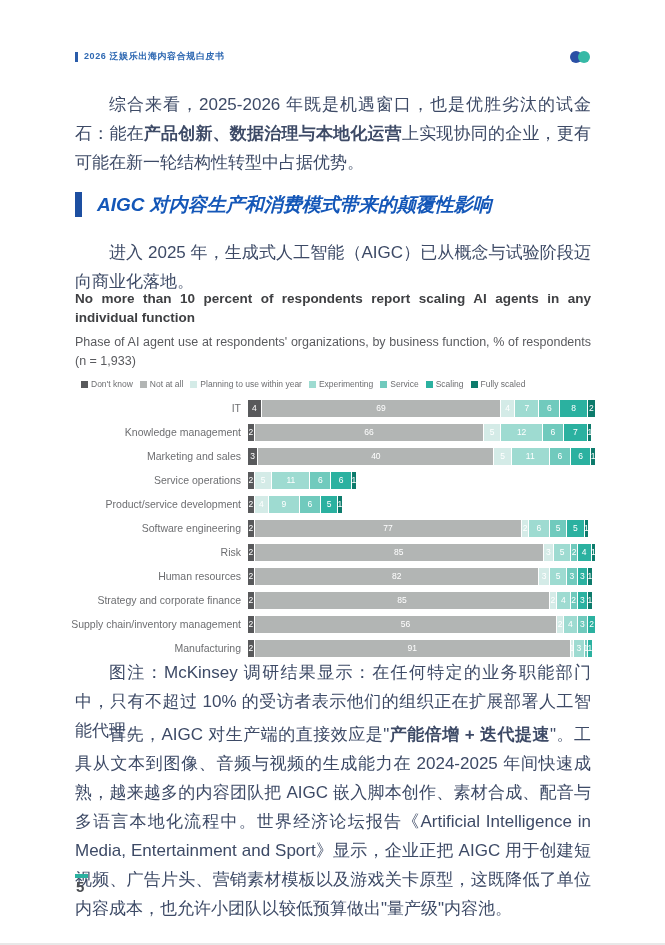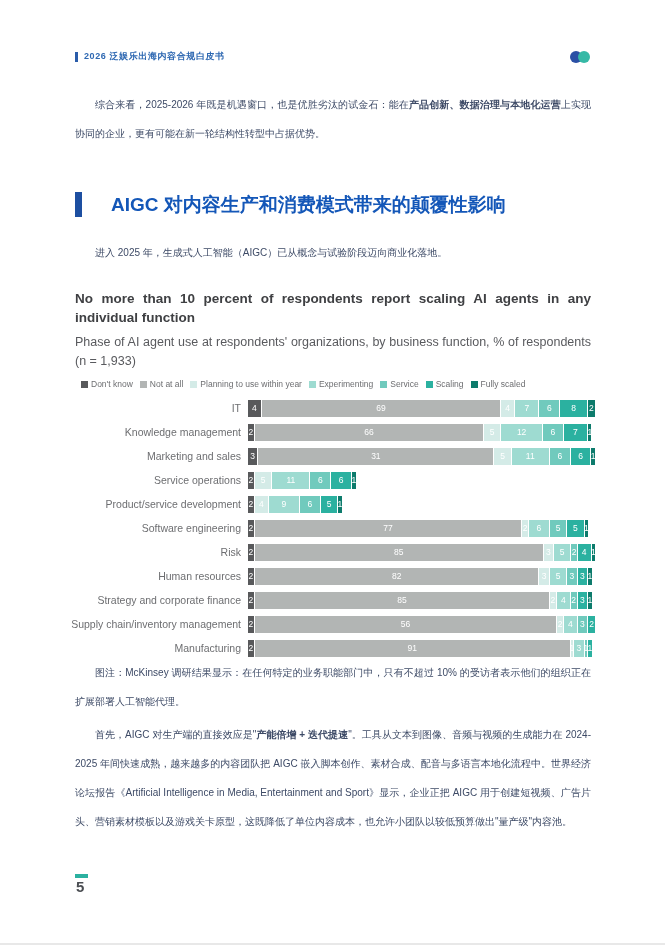--- a/index.html
+++ b/index.html
@@ -11,29 +11,29 @@
   
   .header { position:absolute; top:50px; left:75px; width:517px;
     display:flex; justify-content:space-between; align-items:center; }
   .header-left { display:flex; align-items:center; gap:6px; }
   .header-bar { width:3px; height:10px; background:#2a5caa; }
   .header-title { font-size:9px; font-weight:bold; color:#2e68b2; letter-spacing:0.6px; }
   .logo { position:relative; width:22px; height:12px; }
   .logo-blue  { position:absolute; left:0;  top:0; width:12px; height:12px; border-radius:50%; }
   .logo-teal  { position:absolute; left:8px; top:0; width:12px; height:12px; border-radius:50%; }
   
-  .para { position:absolute; left:75px; width:516px; font-size:10px; line-height:29px;
+  .para { position:absolute; left:75px; width:516px; font-size:17px; line-height:29px;
     text-align:justify; text-indent:2em; color:#3d4a66; margin:0; }
   #p1 { top:90px; }
   #p2 { top:238px; }
   #caption { top:658px; }
   #p3 { top:720px; }
   .para b { font-weight:bold; }
   
-  .section-head { position:absolute; top:192px; left:75px; display:flex; align-items:flex-start; gap:29px; }
+  .section-head { position:absolute; top:192px; left:75px; display:flex; align-items:flex-start; gap:15px;font-style:italic; }
   .section-bar { width:7px; height:25px; background:#1d4fa1; }
   .section-title { font-size:19px; font-weight:bold; color:#1457b8; margin:0; }
   
   .chart { position:absolute; top:289px; left:75px; width:516px; }
   .chart-title { font-size:13.5px; font-weight:bold; color:#3f4043; line-height:19px; text-align:justify; }
   .chart-subtitle { margin-top:6px; font-size:12.5px; color:#595a5e; line-height:19px; text-align:justify; }
   .chart-legend { margin-top:7px; margin-left:6px; height:12px; display:flex; align-items:center;
     gap:7px; font-size:8.5px; color:#6d6e71; white-space:nowrap;text-align:right; }
   .legend-item { display:flex; align-items:center; gap:3px; }
   .legend-swatch { width:7px; height:7px; display:inline-block; flex:none; }
@@ -130,21 +130,21 @@
             <div class="bar-seg" style="width: 12%; background: rgb(158, 219, 209);">12</div>
             <div class="bar-seg" style="width: 6%; background: rgb(112, 202, 189);">6</div>
             <div class="bar-seg" style="width: 7%; background: rgb(43, 177, 160);">7</div>
             <div class="bar-seg" style="width: 1%; background: rgb(13, 123, 108);">1</div>
           </div>
         </div>
         <div class="bar-row">
           <div class="row-label">Marketing and sales</div>
           <div class="row-bar">
             <div class="bar-seg" style="width: 3%; background: rgb(88, 89, 91);">3</div>
-            <div class="bar-seg" style="width: 68%; background: rgb(178, 181, 180);">31</div>
+            <div class="bar-seg" style="width: 68%; background: rgb(178, 181, 180);">40</div>
             <div class="bar-seg" style="width: 5%; background: rgb(212, 235, 231);">5</div>
             <div class="bar-seg" style="width: 11%; background: rgb(158, 219, 209);">11</div>
             <div class="bar-seg" style="width: 6%; background: rgb(112, 202, 189);">6</div>
             <div class="bar-seg" style="width: 6%; background: rgb(43, 177, 160);">6</div>
             <div class="bar-seg" style="width: 1%; background: rgb(13, 123, 108);">1</div>
           </div>
         </div>
         <div class="bar-row">
           <div class="row-label">Service operations</div>
           <div class="row-bar">

